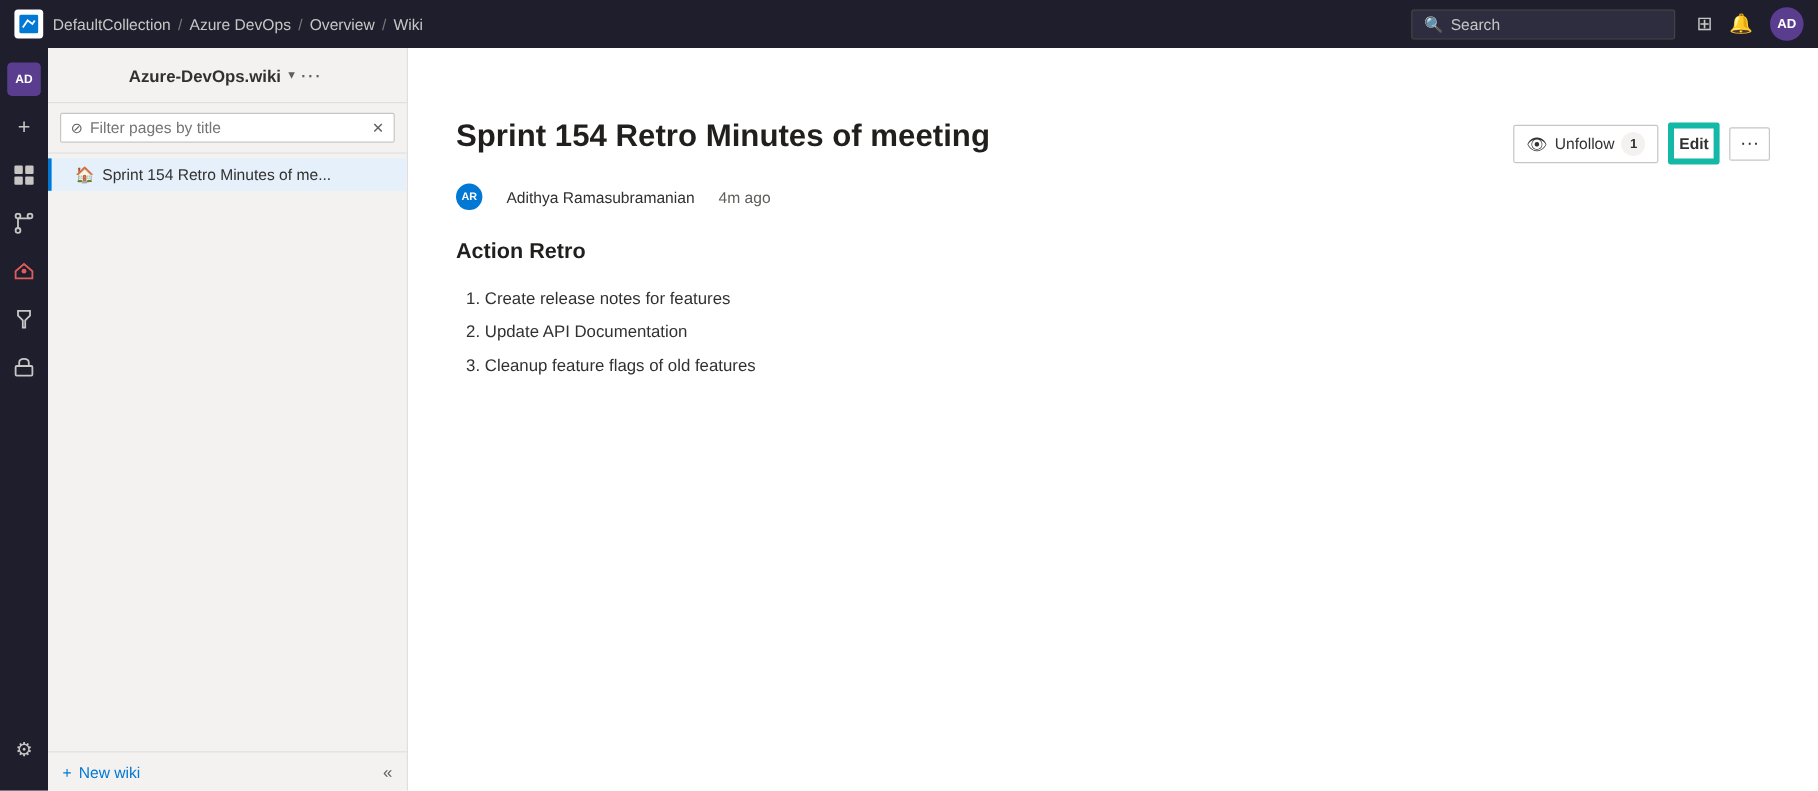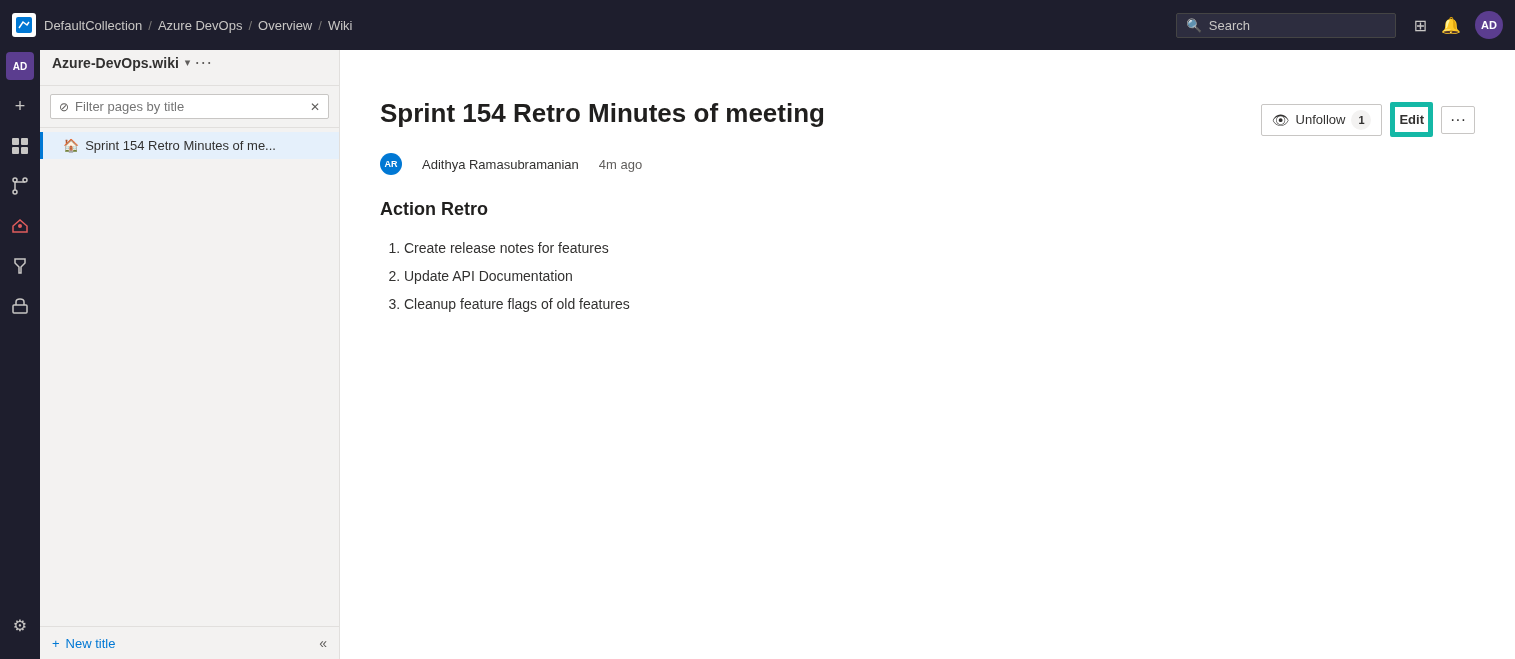--- a/index.html
+++ b/index.html
@@ -1,20 +1,20 @@
 <!DOCTYPE html>
 <html><head>
   <meta charset="utf-8">
   <style>
     * { box-sizing: border-box; margin: 0; padding: 0; }
     body { font-family: 'Segoe UI', sans-serif; font-size: 14px; color: #323130; background: #fff; overflow: hidden; }
 
     
     .top-nav {
-      height: 50px;
+      height: 40px;
       background: #1e1e2d;
       display: flex;
       align-items: center;
       padding: 0 12px;
       gap: 8px;
       position: fixed;
       top: 0; left: 0; right: 0;
       z-index: 100;
     }
     .top-nav-logo {
@@ -93,21 +93,21 @@
     .sidebar {
       width: 300px;
       background: #f3f2f1;
       border-right: 1px solid #e1dfdd;
       display: flex;
       flex-direction: column;
       flex-shrink: 0;
       height: 100%;
     }
     .sidebar-header {
-      display: flex; align-items: center; justify-content: flex-start;
+      display: flex; align-items: center; justify-content: center;
       padding: 10px 12px;
       border-bottom: 1px solid #e1dfdd;
     }
     .sidebar-title-row {
       display: flex; align-items: center; gap: 6px;
       cursor: pointer;
     }
     .sidebar-title { font-size: 14px; font-weight: 600; color: #323130; }
     .sidebar-chevron { color: #605e5c; font-size: 11px; }
     .sidebar-more { color: #605e5c; font-size: 18px; cursor: pointer; padding: 2px 4px; border-radius: 2px; }
@@ -330,21 +330,21 @@
     <div class="sidebar-tree">
       <div class="tree-item active">
         <span class="tree-icon">🏠</span>
         <span>Sprint 154 Retro Minutes of me...</span>
       </div>
     </div>
 
     <div class="sidebar-footer">
       <button class="new-page-btn">
         <span>+</span>
-        <span>New title</span>
+        <span>New wiki</span>
       </button>
       <span class="collapse-btn">«</span>
     </div>
   </aside>
 
   <main class="main">
     <div class="page-header-row">
       <h1 class="page-title">Sprint 154 Retro Minutes of meeting</h1>
       <div class="page-actions">
         <button class="unfollow-btn">

